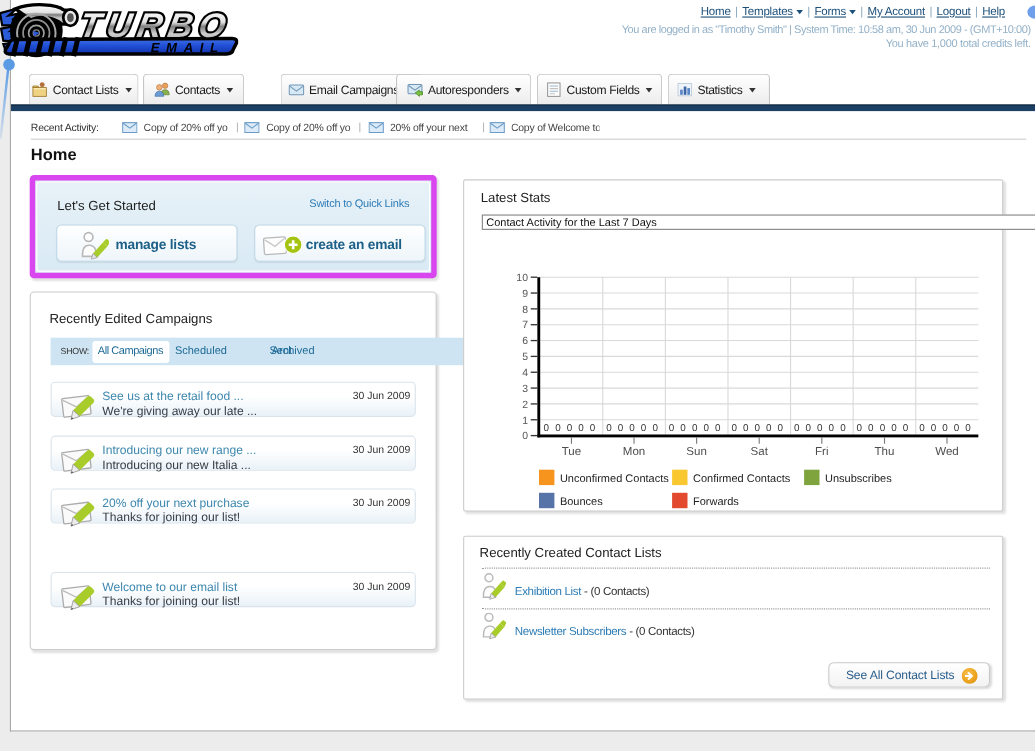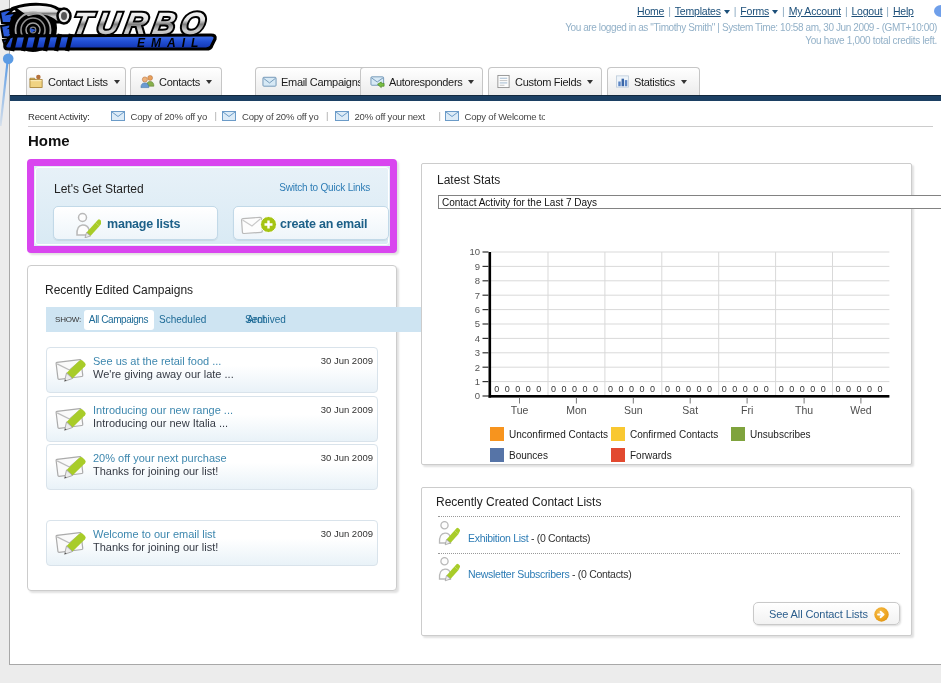--- a/index.html
+++ b/index.html
@@ -23,33 +23,33 @@
 
 .recent { position:absolute; left:28px; top:107px; width:905px; height:20px; border-bottom:1px solid #ccc; font-size:9.5px; letter-spacing:-0.2px; color:#333; }
 .recent .lbl { position:absolute; left:0; top:4px; }
 .ritem { position:absolute; top:3px; height:15px; }
 .ritem .env { position:absolute; top:1px; left:0; }
 .ritem .txt { position:absolute; left:20px; top:1px; width:80px; overflow:hidden; white-space:nowrap; color:#444; }
 .ritem .pipe { position:absolute; left:104px; top:0; color:#aaa; }
 
 .home { position:absolute; left:28px; top:132px; font-size:15px; font-weight:bold; color:#111; }
 
-.panelA { position:absolute; left:27px; top:159px; width:370px; height:94px; background:#e0edf5; border:7px solid #d946ef; border-radius:4px; box-shadow:2px 2px 2px rgba(0,0,0,0.12); }
+.panelA { position:absolute; left:27px; top:159px; width:370px; height:94px; background:#e0edf5; border:5px solid #d946ef; border-radius:4px; box-shadow:2px 2px 2px rgba(0,0,0,0.12); }
 .panelA .inner { position:absolute; inset:1px; border:1px solid #fff; border-radius:3px; background:linear-gradient(#e7f1f8,#d9eaf4); }
 .pA-title { position:absolute; left:20px; top:16px; font-size:12px; color:#222; }
 .pA-link { position:absolute; right:20px; top:16px; font-size:10px; letter-spacing:-0.2px; color:#2d7cb5; }
 .bigbtn { position:absolute; top:40px; height:34px; background:linear-gradient(#ffffff,#eef5fa); border:1px solid #c2d9e8; border-radius:5px; box-shadow:0 1px 1px rgba(0,0,0,0.08); }
 .bigbtn .cap { position:absolute; top:10px; font-size:12.5px; font-weight:bold; color:#1d6088; letter-spacing:-0.2px; }
 .panelB { position:absolute; left:27px; top:265px; width:370px; height:326px; background:#fff; border:1px solid #ccc; border-radius:4px; box-shadow:2px 2px 2px rgba(0,0,0,0.12); }
 .pB-title { position:absolute; left:17px; top:17px; font-size:12px; color:#222; }
 .showbar { position:absolute; left:18px; top:41px; width:400px; height:25px; background:#cee4f2; font-size:11px; }
 .showbar .sl { position:absolute; top:8px; color:#333; font-size:8px; letter-spacing:-0.2px; }
 .showbar .pill { position:absolute; left:37.5px; top:2.5px; width:70px; text-align:center; height:20px; background:#fff; border-radius:3px; color:#1d6a96; line-height:20px; font-size:10px; letter-spacing:-0.4px; }
 .showbar a { color:#1d6a96; position:absolute; top:7px; font-size:10px; }
-.camprow { position:absolute; left:18px; top:0; width:332px; height:46px; background:linear-gradient(#ffffff 40%,#e9f2f8); border:1px solid #d9e3eb; border-radius:4px; }
+.camprow { position:absolute; left:18px; top:0; width:332px; height:32px; background:linear-gradient(#ffffff 40%,#e9f2f8); border:1px solid #d9e3eb; border-radius:4px; }
 .camprow .ri { left:8px; top:6px; }
 .camprow .ttl { position:absolute; left:46px; top:7px; font-size:11px; color:#3d87ae; }
 .camprow .sub { position:absolute; left:46px; top:20px; font-size:11px; color:#363b45; }
 .camprow .date { position:absolute; right:4px; top:7px; font-size:9.5px; color:#333; }
 .whitebtn { position:absolute; background:linear-gradient(#ffffff,#f2f2f2); border:1px solid #c9c9c9; border-radius:5px; box-shadow:1px 1px 2px rgba(0,0,0,0.15); font-size:11px; color:#2a5d8c; letter-spacing:-0.4px; }
 .panelC { position:absolute; left:421px; top:163px; width:491px; height:302px; background:#fff; border:1px solid #ccc; border-radius:2px; box-shadow:2px 2px 2px rgba(0,0,0,0.12); }
 .pC-title { position:absolute; left:15px; top:9px; font-size:12px; color:#222; }
 .selbox { position:absolute; left:16px; top:31px; width:526px; height:14px; background:#fff; border:1px solid #828282; font-size:10px; color:#111; }
 .selbox .st { position:absolute; left:3px; top:0.5px; }
 .selbox .sarr { position:absolute; right:3px; top:4.5px; width:0; height:0; border-left:4.3px solid transparent; border-right:4.3px solid transparent; border-top:4.7px solid #111; }

